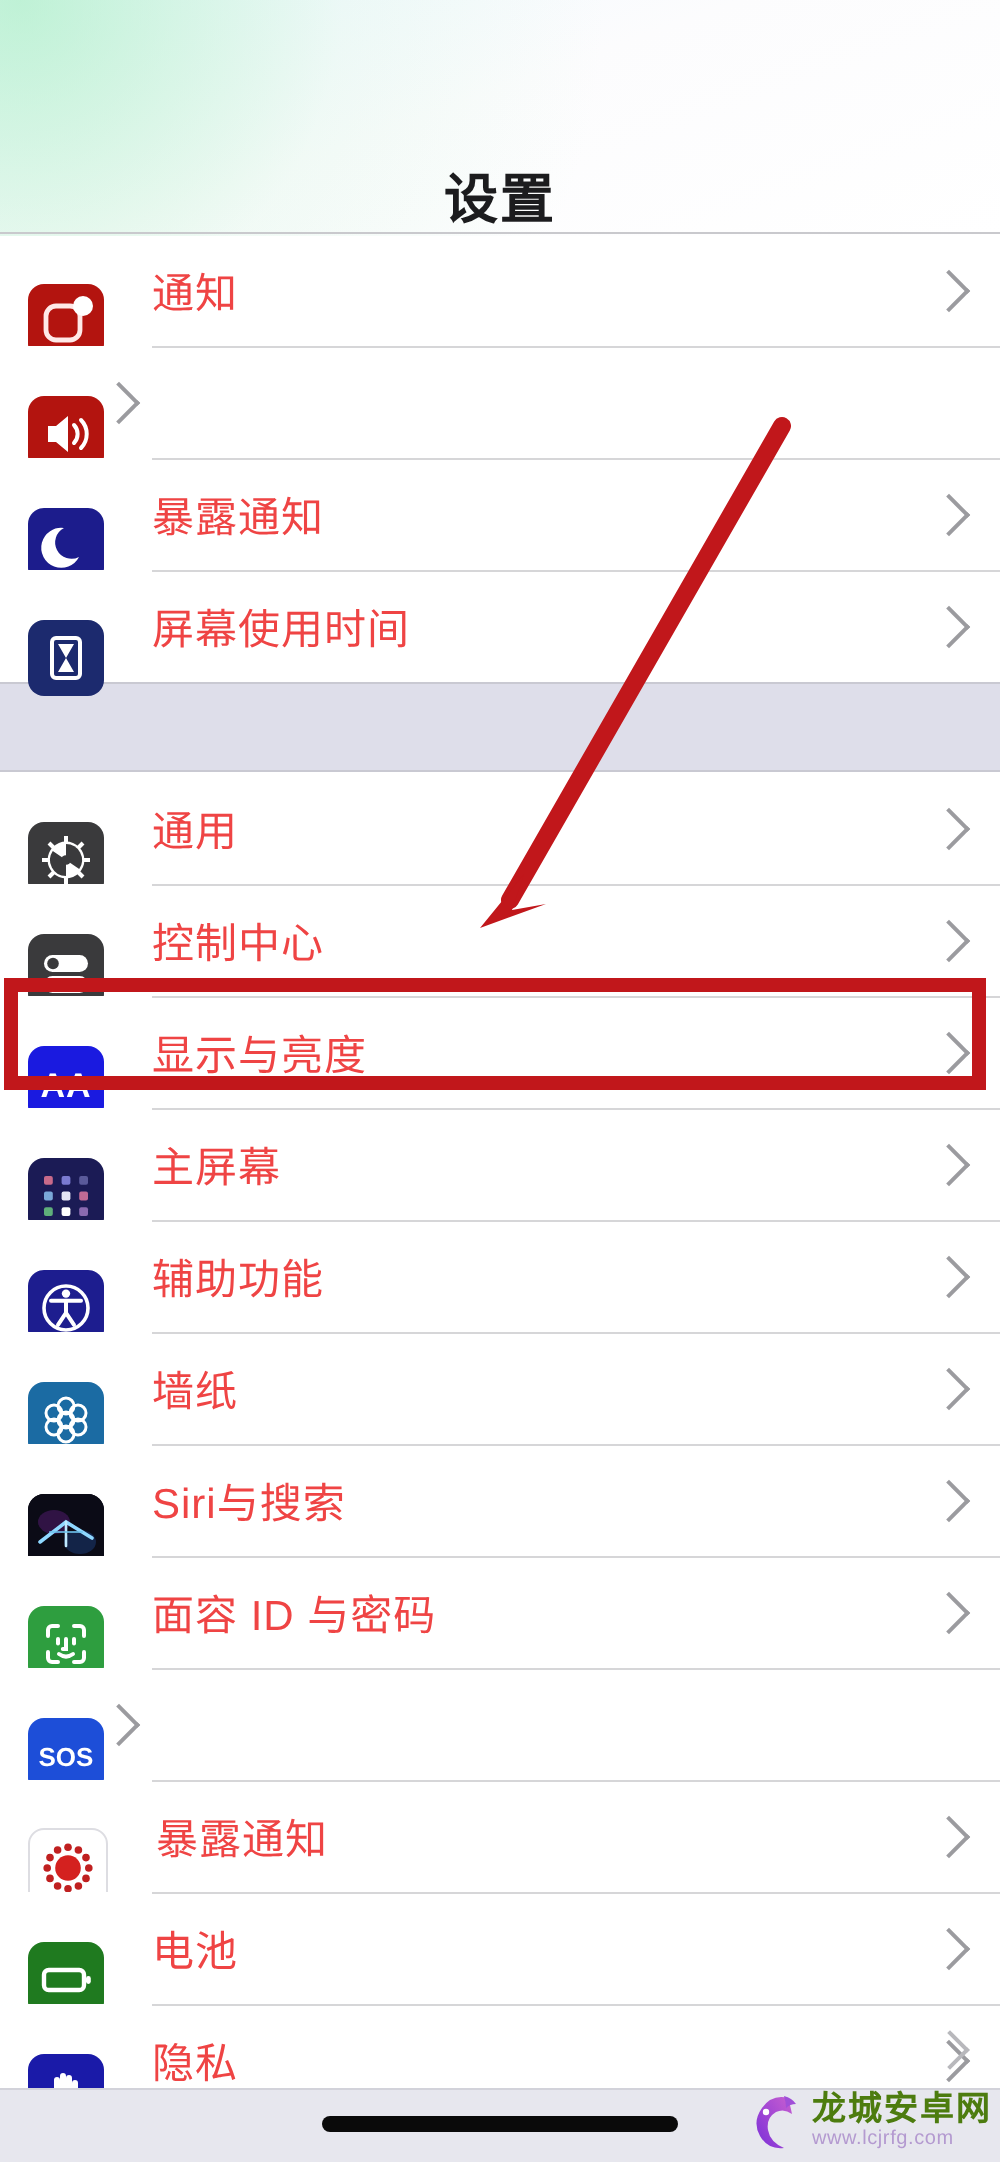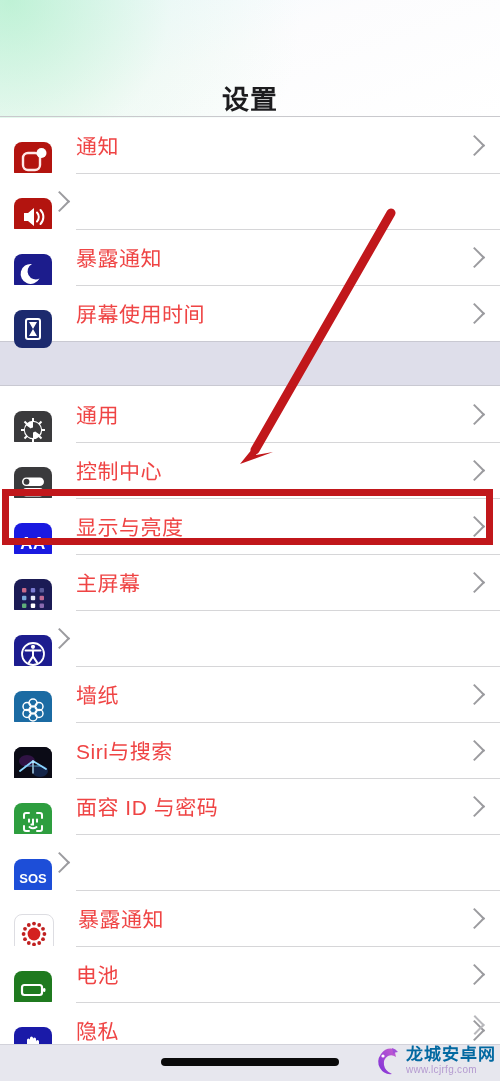--- a/index.html
+++ b/index.html
@@ -168,21 +168,21 @@
     z-index: 9;
     display: flex;
     align-items: center;
     pointer-events: none;
   }
   .wm-mark { width: 34px; height: 34px; flex: 0 0 34px; }
   .wm-text { margin-left: 2px; line-height: 1.0; }
   .wm-name {
     font-size: 17px;
     font-weight: bold;
-    color: #0369a1;
+    color: #4d7c0f;
     letter-spacing: 1px;
     white-space: nowrap;
   }
   .wm-url {
     font-size: 10px;
     color: #b49ad0;
     letter-spacing: 0.3px;
     margin-top: 2px;
     white-space: nowrap;
   }
@@ -329,20 +329,21 @@
 
       <div class="row">
         <div class="row-icon" style="background:#1d1d8f;">
           <svg class="ic-svg" viewBox="0 0 38 38">
             <circle cx="19" cy="19" r="11" fill="none" stroke="#ffffff" stroke-width="1.8"></circle>
             <circle cx="19" cy="11.8" r="2.1" fill="#ffffff"></circle>
             <path d="M11.5 15.4 h15" stroke="#ffffff" stroke-width="2" stroke-linecap="round"></path>
             <path d="M19 15.4 v6 l-4 6 M19 21.4 l4 6" stroke="#ffffff" stroke-width="2" stroke-linecap="round" fill="none"></path>
           </svg>
         </div>
+        <div class="row-label">辅助功能</div>
         <div class="chev"></div>
       </div>
 
       <div class="row">
         <div class="row-icon" style="background:#1b6ba3;">
           <svg class="ic-svg" viewBox="0 0 38 38">
             <g fill="none" stroke="#ffffff" stroke-width="1.5">
               <circle cx="19" cy="19" r="4"></circle>
               <circle cx="19" cy="12" r="4"></circle>
               <circle cx="19" cy="26" r="4"></circle>

